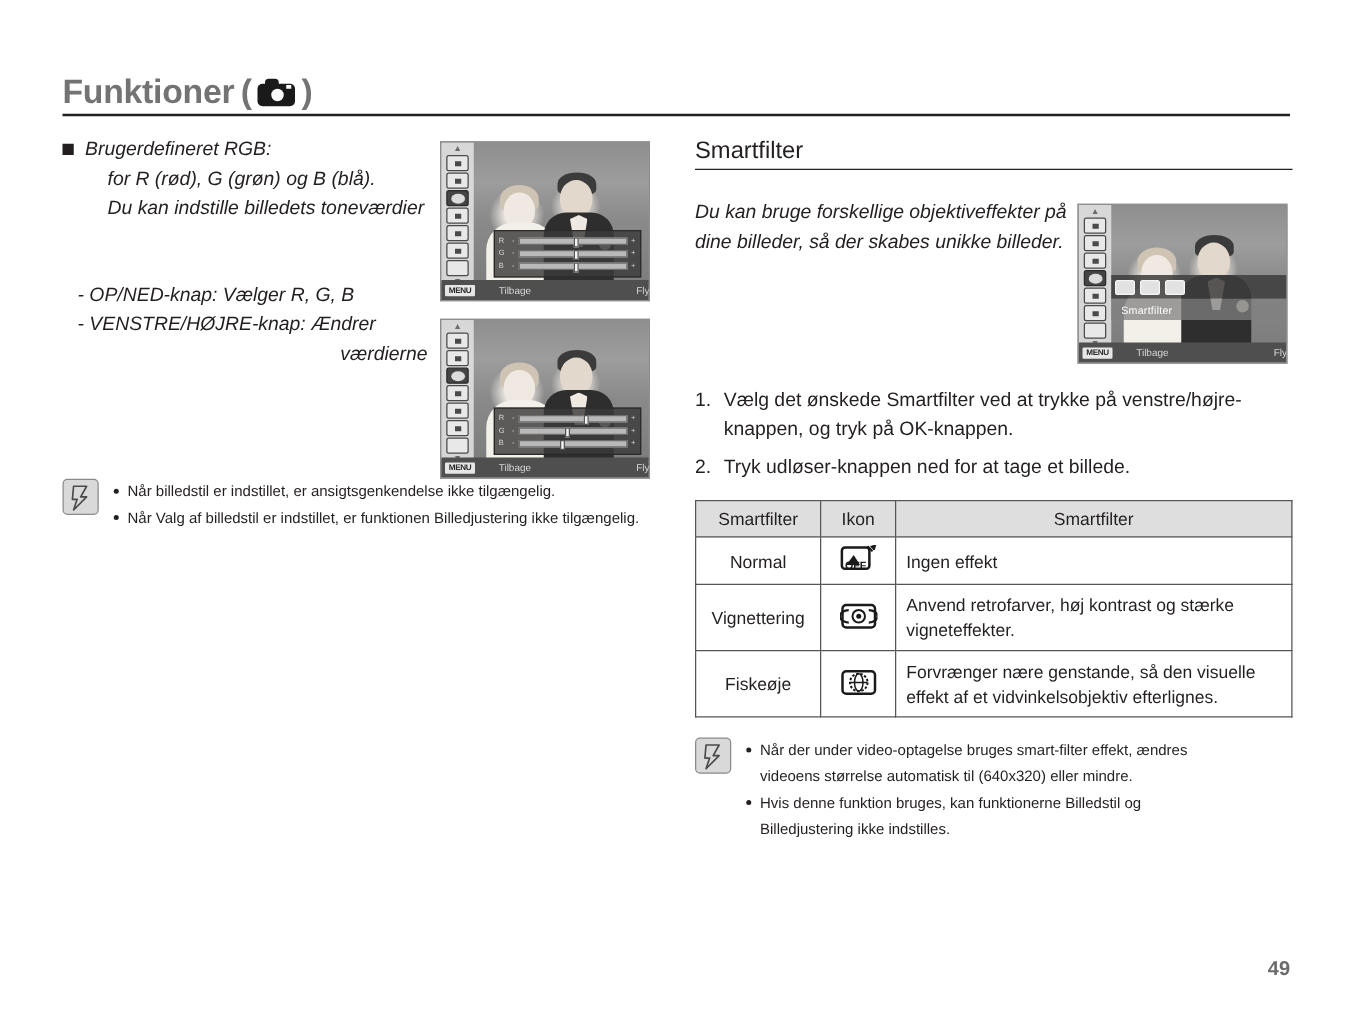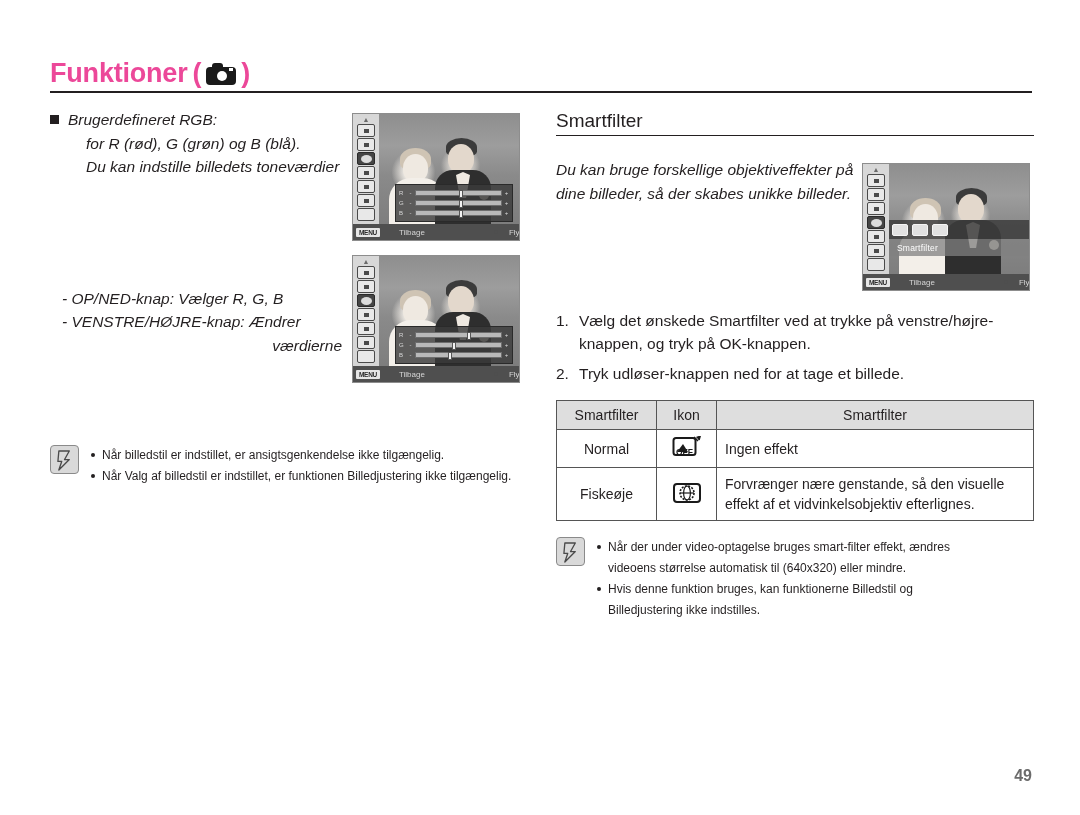--- a/index.html
+++ b/index.html
@@ -13,21 +13,21 @@
   }
   .page { position: relative; width: 1080px; height: 815px; }
 
   
   .header {
     position: absolute; left: 50px; top: 58px; width: 982px;
   }
   .header-title {
     font-size: 27px; font-weight: bold; letter-spacing: -0.2px;
     display: inline-flex; align-items: center; gap: 2px;
-    color: #ec4899;
+    color: #737373;
   }
   .header-title .paren { font-weight: bold; font-size: 27px; padding: 0 3px; }
   .cam-icon { display: inline-block; width: 30px; height: 22px; position: relative; vertical-align: middle; }
   .cam-icon .body {
     position: absolute; left: 0; bottom: 0; width: 30px; height: 18px;
     background: #1a1a1a; border-radius: 4px;
   }
   .cam-icon .bump {
     position: absolute; left: 6px; top: 0px; width: 11px; height: 6px;
     background: #1a1a1a; border-radius: 3px 3px 0 0;
@@ -309,21 +309,21 @@
         </div>
         <div class="botbar">
           <span class="menu-btn">MENU</span>
           <span class="btxt">Tilbage</span>
           <span class="navpad"></span>
           <span class="btxt">Flyt</span>
         </div>
       </div>
     </div>
 
-    <div class="para" style="margin-top:108px; margin-left:12px;">
+    <div class="para" style="margin-top:46px; margin-left:12px;">
       <div>- OP/NED-knap: Vælger R, G, B</div>
       <div>- VENSTRE/HØJRE-knap: Ændrer</div>
       <div class="right-align" style="width:280px;">værdierne</div>
     </div>
 
     <div style="position:absolute; left:302px; top:147px;">
       <div class="lcd">
         <div class="photo">
           <div class="bride-hair"></div>
             <div class="bride-head"></div>
@@ -500,20 +500,38 @@
                 <path d="M22 1 L26 5 M24.5 1.5 L28 0.5 L27 4" stroke="#1a1a1a" stroke-width="1.6" fill="#1a1a1a"></path>
                 <text x="12.5" y="19" font-size="8.5" font-family="Liberation Sans, sans-serif" font-weight="bold" fill="#1a1a1a" text-anchor="middle">OFF</text>
               </svg>
             </span>
           </td>
           <td class="desc">
             <span>Ingen effekt</span>
           </td>
         </tr>
         <tr>
+          <td class="name">Vignettering</td>
+          <td class="icon">
+            <span class="tbl-icon">
+              <svg viewBox="0 0 30 22" width="30" height="22">
+                <rect x="2" y="2" width="26" height="18" rx="3" fill="none" stroke="#1a1a1a" stroke-width="2"></rect>
+                <path d="M7 6 A7 5 0 0 0 7 16" fill="none" stroke="#1a1a1a" stroke-width="1.8"></path>
+                <path d="M23 6 A7 5 0 0 1 23 16" fill="none" stroke="#1a1a1a" stroke-width="1.8"></path>
+                <circle cx="15" cy="11" r="5" fill="none" stroke="#1a1a1a" stroke-width="1.6"></circle>
+                <circle cx="15" cy="11" r="2" fill="#1a1a1a"></circle>
+              </svg>
+            </span>
+          </td>
+          <td class="desc">
+            <span>Anvend retrofarver, høj kontrast og stærke</span><br>
+            <span>vigneteffekter.</span>
+          </td>
+        </tr>
+        <tr>
           <td class="name">Fiskeøje</td>
           <td class="icon">
             <span class="tbl-icon">
               <svg viewBox="0 0 30 22" width="30" height="22">
                 <rect x="2" y="2" width="26" height="18" rx="3" fill="none" stroke="#1a1a1a" stroke-width="2"></rect>
                 <circle cx="15" cy="11" r="7" fill="none" stroke="#1a1a1a" stroke-width="1.6" stroke-dasharray="2 1.4"></circle>
                 <ellipse cx="15" cy="11" rx="3.4" ry="7" fill="none" stroke="#1a1a1a" stroke-width="1.2"></ellipse>
                 <line x1="8" y1="11" x2="22" y2="11" stroke="#1a1a1a" stroke-width="1.2"></line>
               </svg>
             </span>

